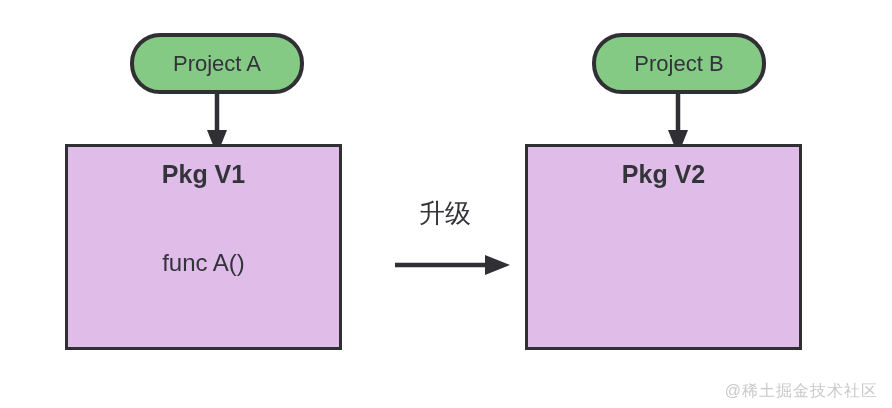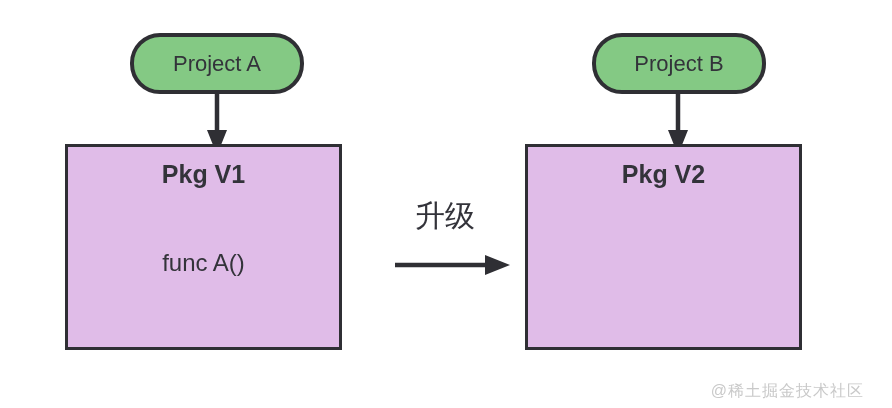--- a/index.html
+++ b/index.html
@@ -66,26 +66,26 @@
   .arrow-down-b { left: 665px; top: 94px; }
   .arrow-right  { left: 393px; top: 252px; }
   .arrow-line { stroke: var(--stroke); stroke-width: 4.5; fill: none; }
   .arrow-head { fill: var(--stroke); stroke: none; }
   .mid-label {
     position: absolute;
     left: 385px;
     top: 196px;
     width: 120px;
     text-align: center;
-    font-size: 30px;
+    font-size: 26px;
     color: var(--text);
   }
   .watermark {
     position: absolute;
-    right: 28px;
+    right: 14px;
     bottom: 6px;
     font-size: 16px;
     color: var(--watermark);
     letter-spacing: 1px;
   }
 </style>
 </head>
 <body>
 
 <div class="canvas">

